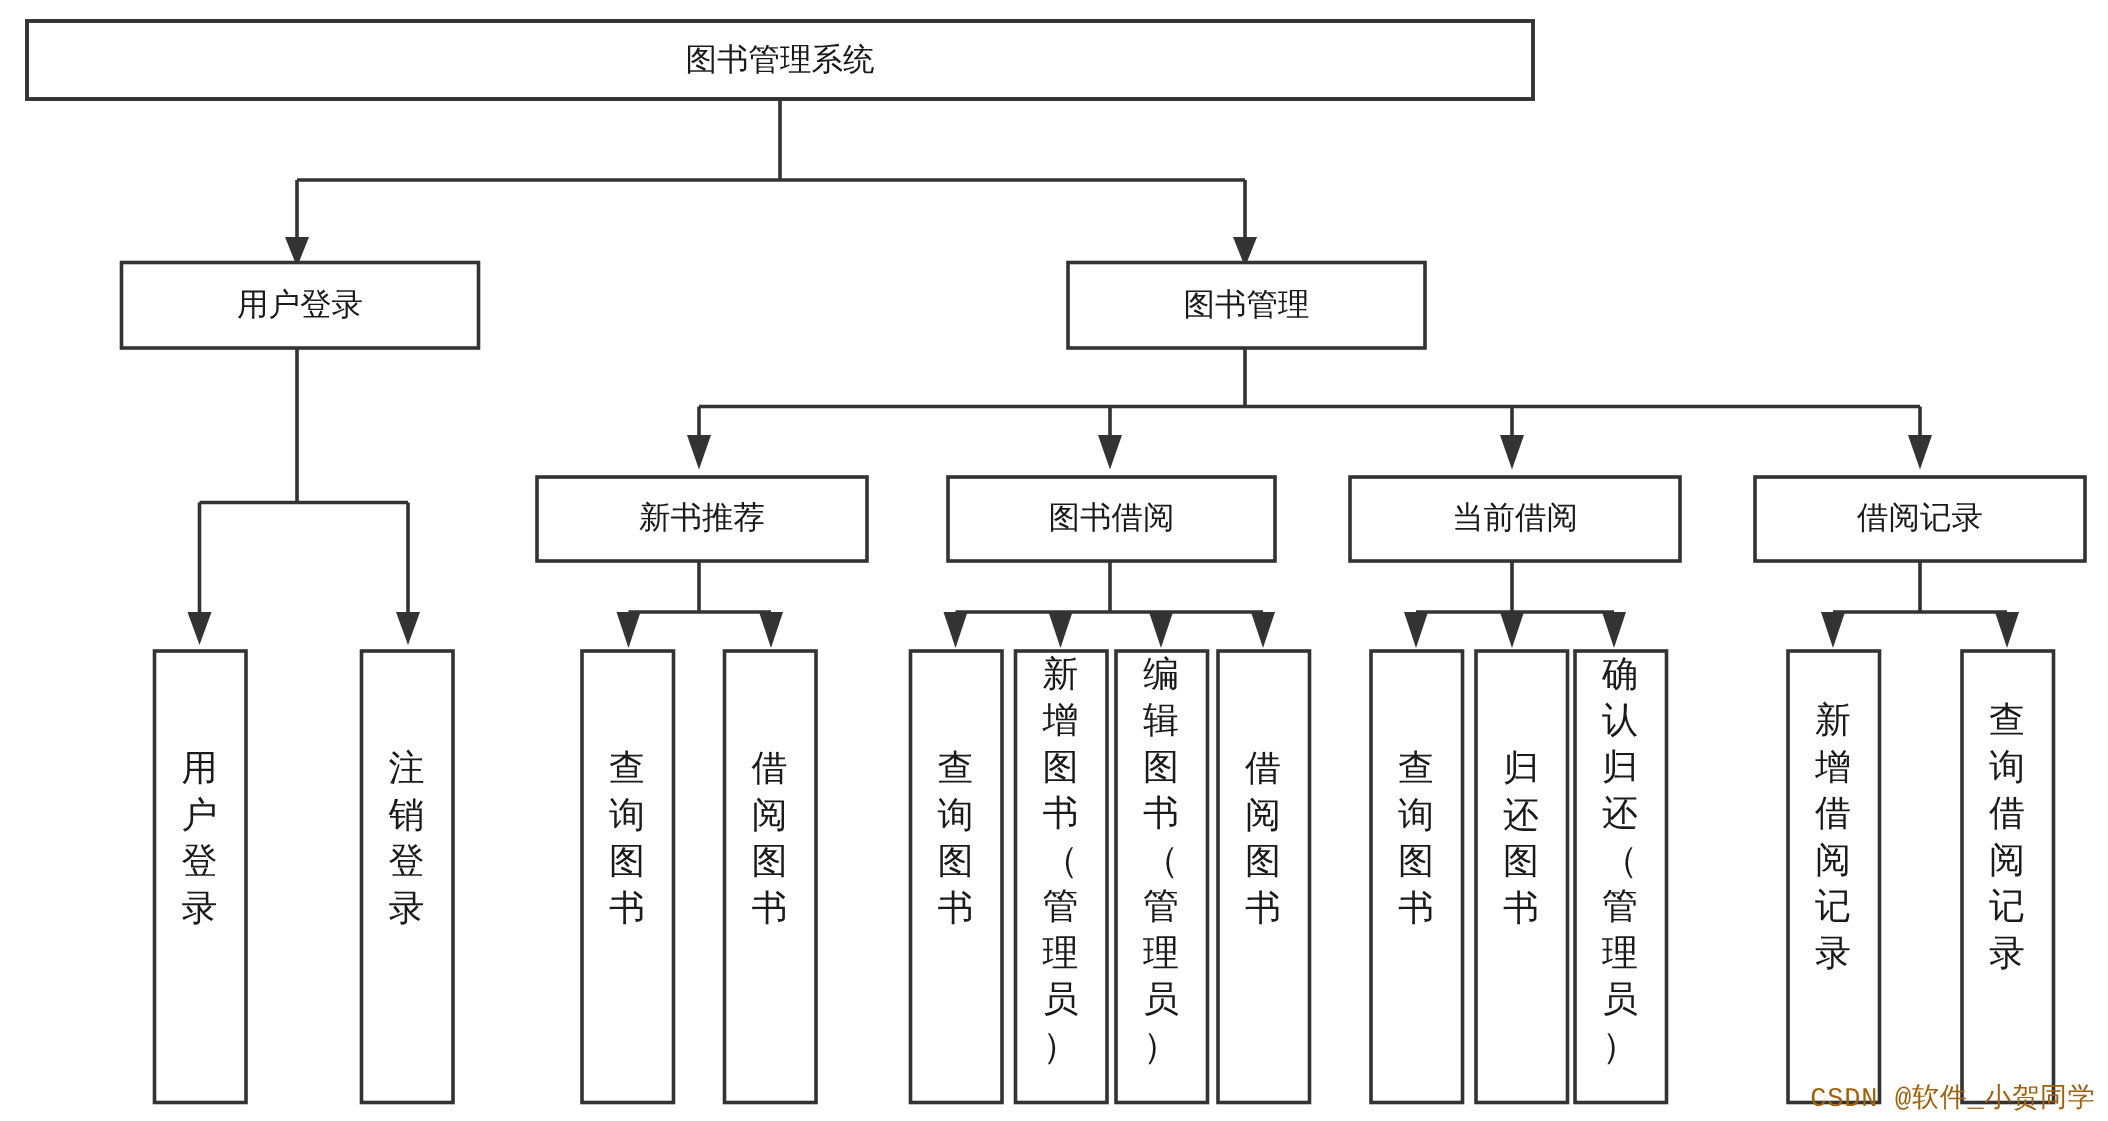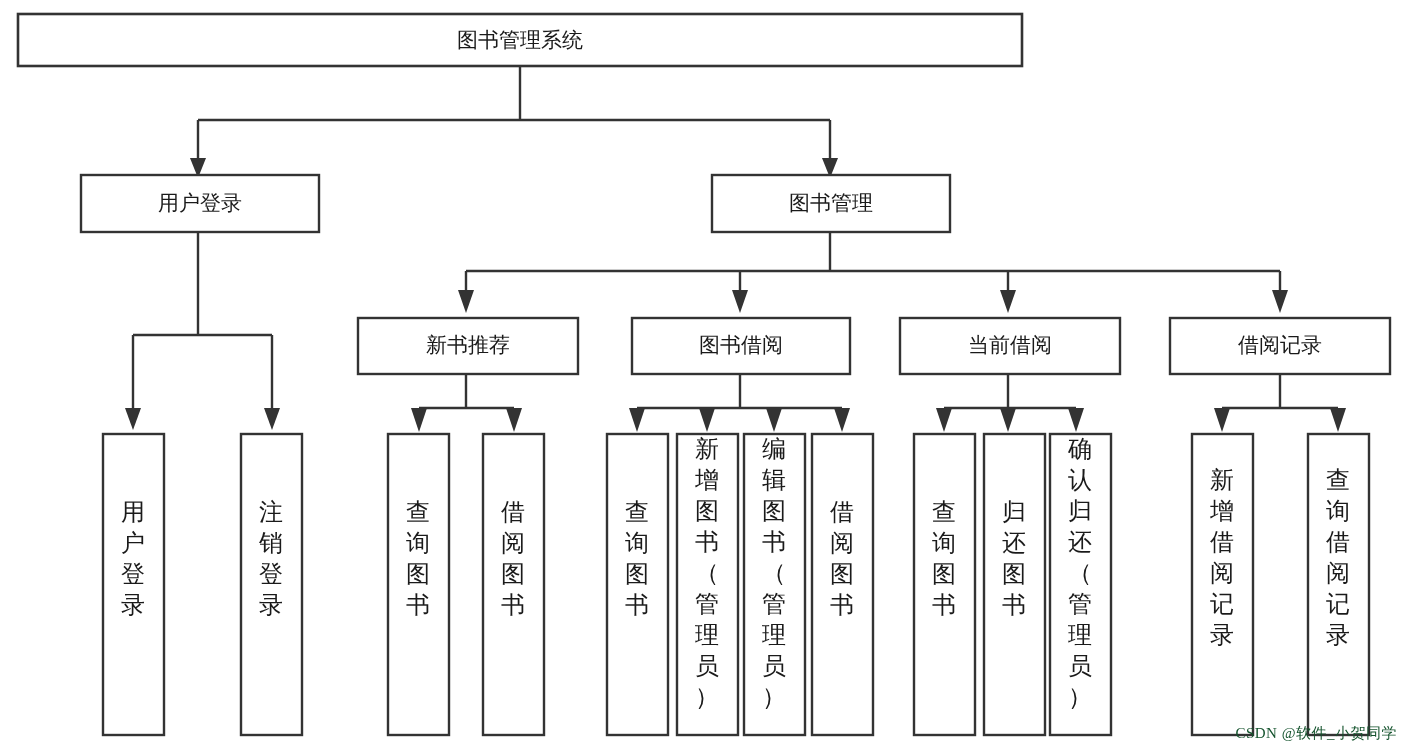--- a/index.html
+++ b/index.html
@@ -55,23 +55,23 @@
   .node-label-v {
     font-family: "DejaVu Sans", "Liberation Sans", sans-serif;
     font-size: 24px;
     fill: #1a1a1a;
     text-anchor: middle;
   }
   .watermark-text {
     position: absolute;
     right: 8px;
     bottom: 4px;
-    font-family: Liberation Serif, serif;
-    font-size: 15px;
-    color: #14532d;
+    font-family: Liberation Mono, monospace;
+    font-size: 18px;
+    color: #a16207;
     white-space: nowrap;
     letter-spacing: 0.5px;
     user-select: none;
   }
 </style>
 </head>
 <body>
 
 <div id="diagram-root">
 

